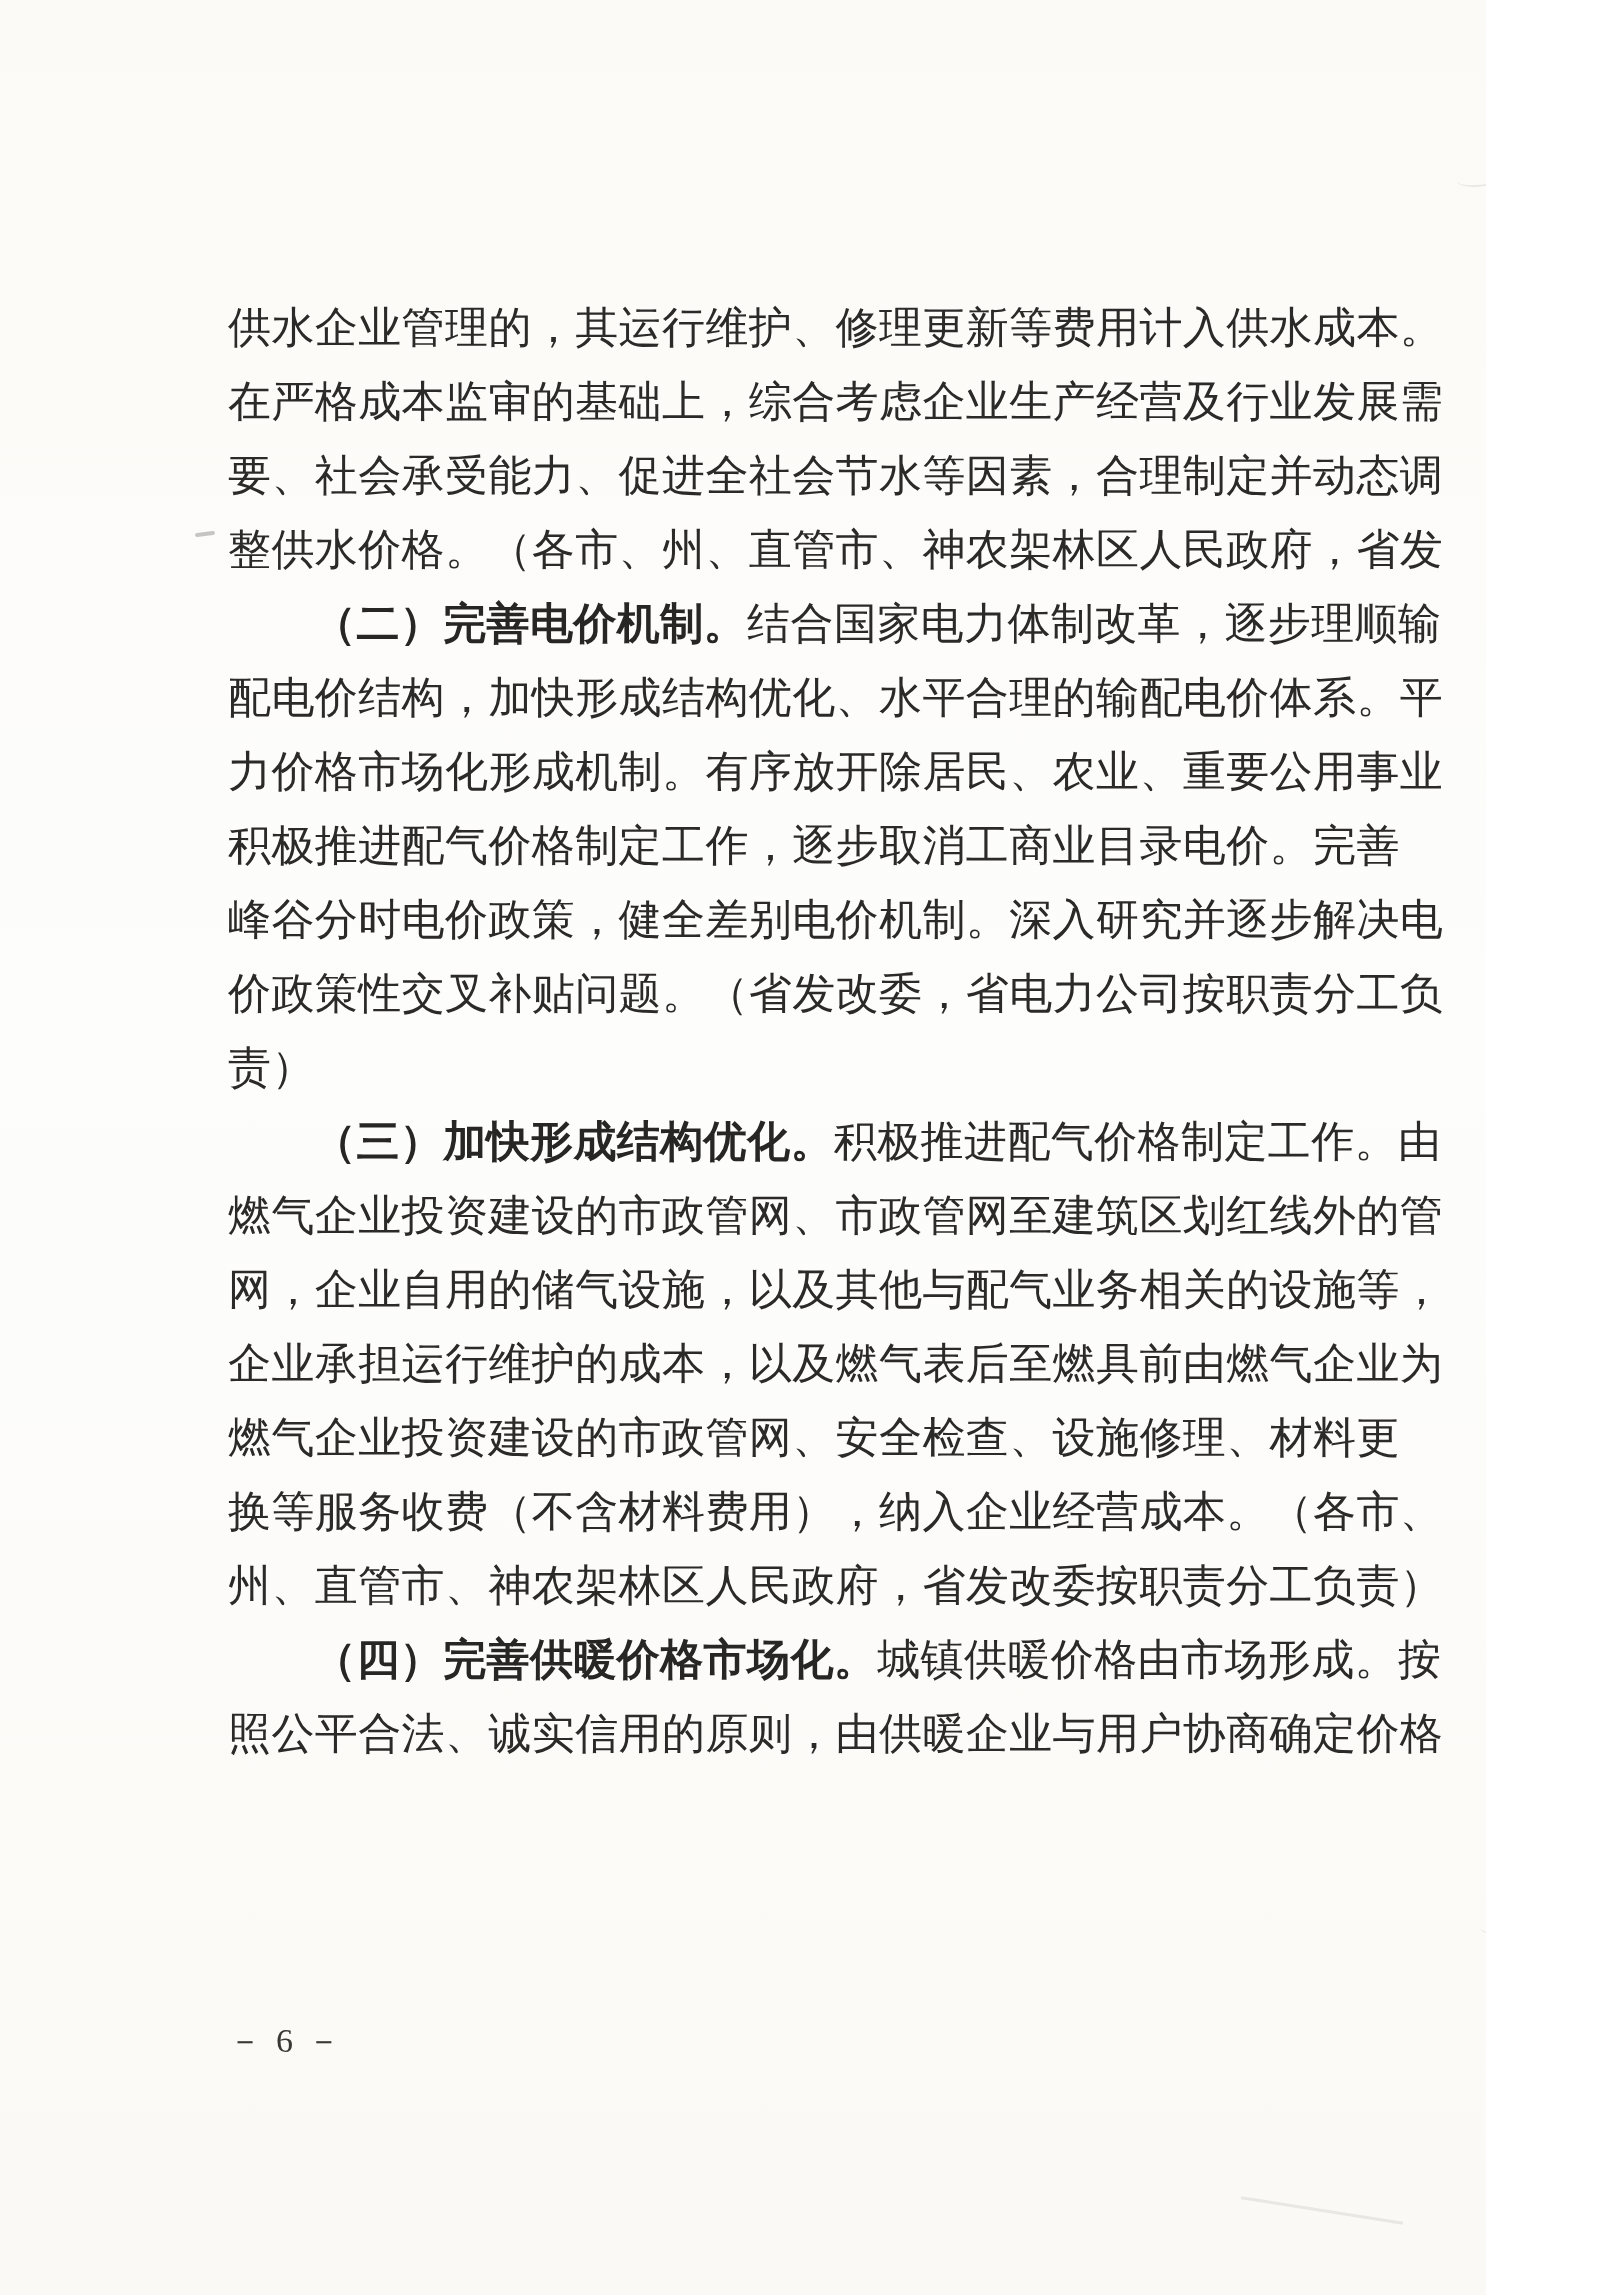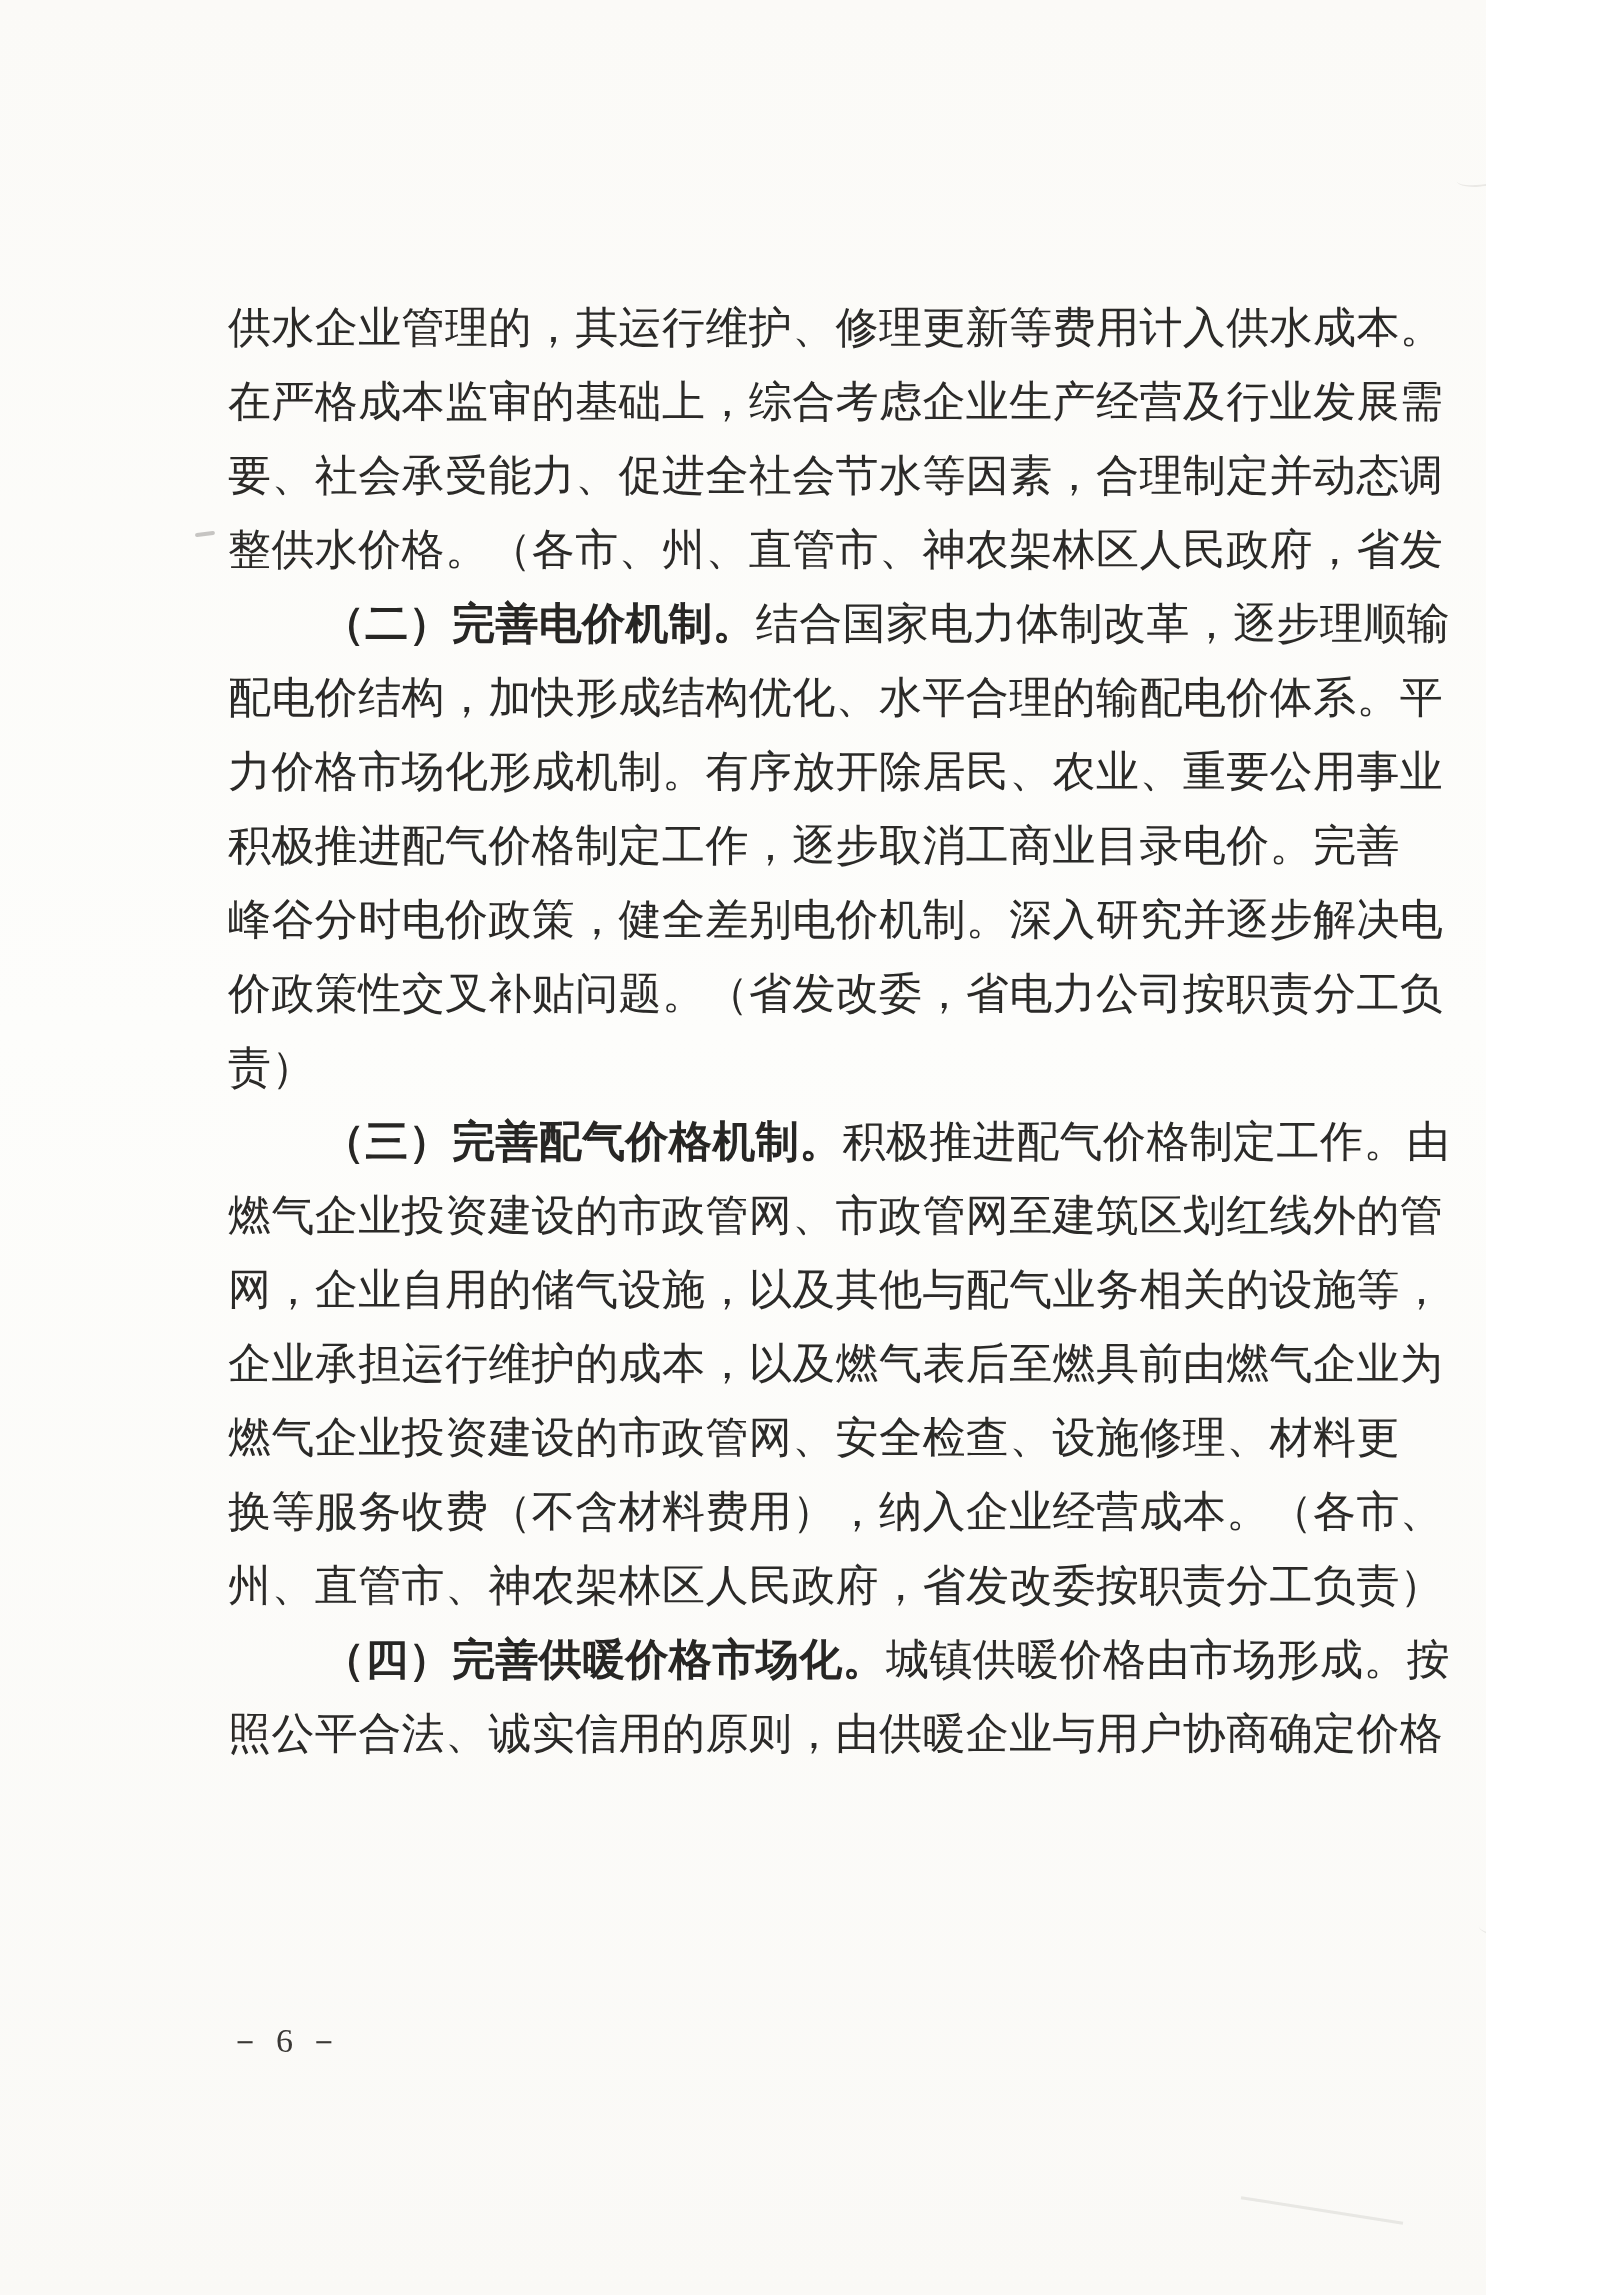--- a/index.html
+++ b/index.html
@@ -29,21 +29,20 @@
   .line {
     height: 74px;
     line-height: 74px;
     font-size: 43px;
     letter-spacing: 0.4px;
     color: #2b2a28;
     white-space: nowrap;
   }
   .line.indent {
     padding-left: 85px;
-    text-align: center;
   }
   .sec-head {
     font-weight: 600;
     color: #272624;
   }
   .footer {
     position: absolute;
     left: 228px;
     top: 2021px;
     font-size: 34px;
@@ -103,21 +102,21 @@
     <div class="line"><span>整供水价格。（各市、州、直管市、神农架林区人民政府，省发</span></div>
 
     <div class="line indent"><span class="sec-head">（二）完善电价机制。</span><span>结合国家电力体制改革，逐步理顺输</span></div>
     <div class="line"><span>配电价结构，加快形成结构优化、水平合理的输配电价体系。平</span></div>
     <div class="line"><span>力价格市场化形成机制。有序放开除居民、农业、重要公用事业</span></div>
     <div class="line"><span>积极推进配气价格制定工作，逐步取消工商业目录电价。完善</span></div>
     <div class="line"><span>峰谷分时电价政策，健全差别电价机制。深入研究并逐步解决电</span></div>
     <div class="line"><span>价政策性交叉补贴问题。（省发改委，省电力公司按职责分工负</span></div>
     <div class="line"><span>责）</span></div>
 
-    <div class="line indent"><span class="sec-head">（三）完善配气价格机制。</span><span>积极推进配气价格制定工作。由</span></div>
+    <div class="line indent"><span class="sec-head">（三）加快形成结构优化。</span><span>积极推进配气价格制定工作。由</span></div>
     <div class="line"><span>燃气企业投资建设的市政管网、市政管网至建筑区划红线外的管</span></div>
     <div class="line"><span>网，企业自用的储气设施，以及其他与配气业务相关的设施等，</span></div>
     <div class="line"><span>企业承担运行维护的成本，以及燃气表后至燃具前由燃气企业为</span></div>
     <div class="line"><span>燃气企业投资建设的市政管网、安全检查、设施修理、材料更</span></div>
     <div class="line"><span>换等服务收费（不含材料费用），纳入企业经营成本。（各市、</span></div>
     <div class="line"><span>州、直管市、神农架林区人民政府，省发改委按职责分工负责）</span></div>
 
     <div class="line indent"><span class="sec-head">（四）完善供暖价格市场化。</span><span>城镇供暖价格由市场形成。按</span></div>
     <div class="line"><span>照公平合法、诚实信用的原则，由供暖企业与用户协商确定价格</span></div>
   </main>

